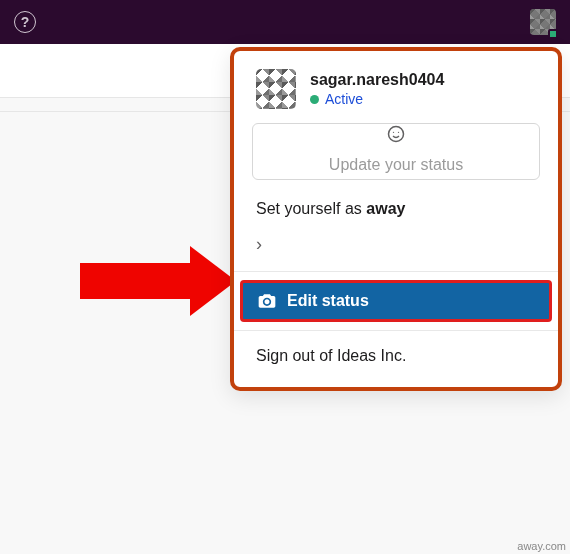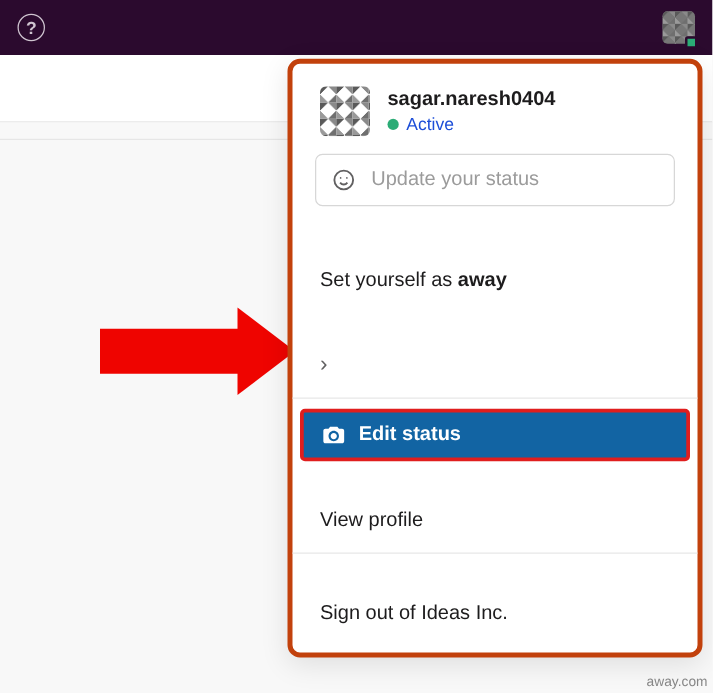--- a/index.html
+++ b/index.html
@@ -121,48 +121,48 @@
       margin-top: 2px;
     }
     .presence-dot {
       width: 9px;
       height: 9px;
       background: #2bac76;
       border-radius: 50%;
     }
     .status-input {
       margin: 0 18px;
-      height: 42px;
+      height: 57px;
       border: 1px solid #d7d7d7;
       border-radius: 6px;
       display: flex;
       align-items: center;
       padding: 0 12px;
       gap: 12px;
       cursor: pointer;
+      flex-direction: column;
     }
     .smiley-icon {
       width: 20px;
       height: 20px;
       color: #616061;
       flex-shrink: 0;
     }
     .status-placeholder {
       color: #9b9b9b;
       font-size: 16px;
     }
     .menu-item {
       padding: 8px 22px;
       font-size: 16px;
       color: #1d1c1d;
       cursor: pointer;
       display: flex;
       align-items: center;
       justify-content: space-between;
-      margin-top: 31px;
     }
     .menu-section-gap { height: 12px; }
     .divider {
       height: 1px;
       background: #e8e8e8;
       margin: 8px 0;
     }
     .bold { font-weight: 700; }
     .chevron {
       color: #616061;
@@ -284,23 +284,20 @@
 
   <div class="highlight-wrap">
     <div class="highlight">
       <svg class="camera-icon" viewBox="0 0 24 24">
         <path d="M20 6h-3l-1.5-2h-7L7 6H4c-1.1 0-2 .9-2 2v10c0 1.1.9 2 2 2h16c1.1 0 2-.9 2-2V8c0-1.1-.9-2-2-2zm-8 12c-2.8 0-5-2.2-5-5s2.2-5 5-5 5 2.2 5 5-2.2 5-5 5zm0-8c-1.7 0-3 1.3-3 3s1.3 3 3 3 3-1.3 3-3-1.3-3-3-3z"></path>
       </svg>
       <span>Edit status</span>
     </div>
   </div>
 
-  <div class="menu-item">
-    <span>View profile</span>
-  </div>
 
 
   <div class="divider"></div>
 
   <div class="menu-item">
     <span>Sign out of Ideas Inc.</span>
   </div>
 </div>
 
 <div class="watermark">away.com</div>

